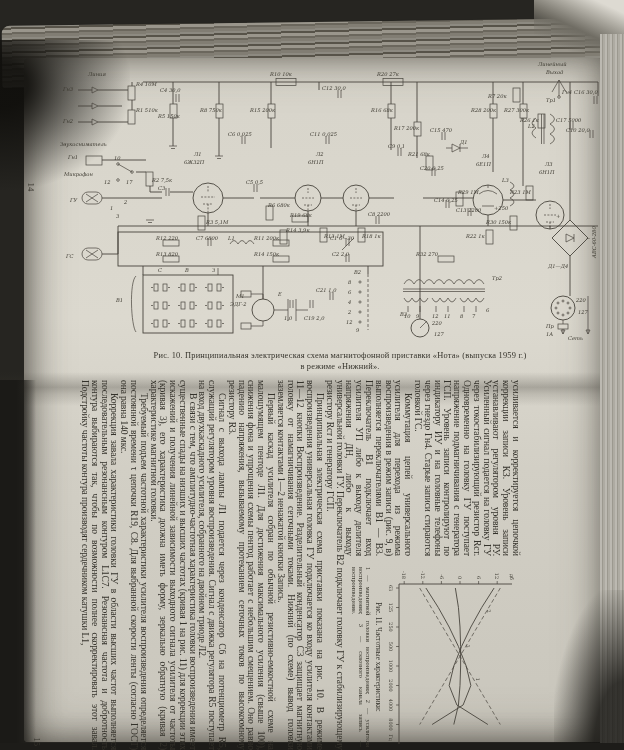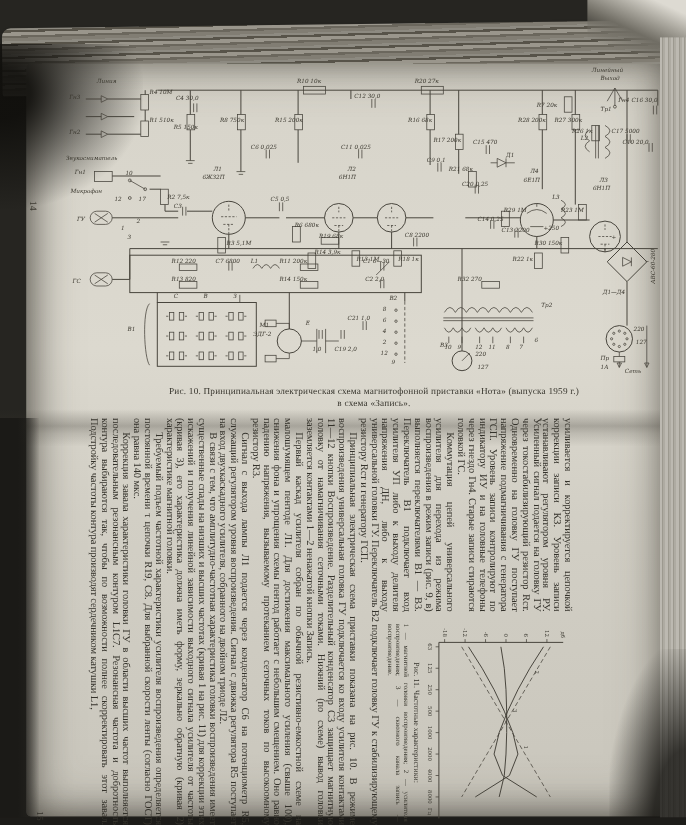--- a/index.html
+++ b/index.html
@@ -370,21 +370,21 @@
         <span class="sl" style="left: 518px; top: 238px;">220</span>
         <span class="sl" style="left: 520px; top: 250px;">127</span>
         <span class="sl" style="left: 488px; top: 264px;">Пр</span>
         <span class="sl" style="left: 488px; top: 272px;">1А</span>
         <span class="sl" style="left: 510px; top: 276px;">Сеть</span>
       </div>
   </div>
 
   <div id="caption10">
     <div>Рис. 10. Принципиальная электрическая схема магнитофонной приставки «Нота» (выпуска 1959 г.)</div>
-    <div>в схема «Запись».</div>
+    <div>в режиме «Нижний».</div>
   </div>
 </div>
 
 <div id="page15">
   <div id="fig11">
     <svg id="fig-chart" width="186" height="134" viewBox="0 0 186 134">
         <path d="M20,6 V119 M20,119 H180" class="ink"></path>
         <path d="M17,113.80000000000001 H20" class="ink2"></path>
         <text x="15" y="115.60000000000001" class="chart-txt" text-anchor="end">-18</text>
         <path d="M17,95.2 H20" class="ink2"></path>

